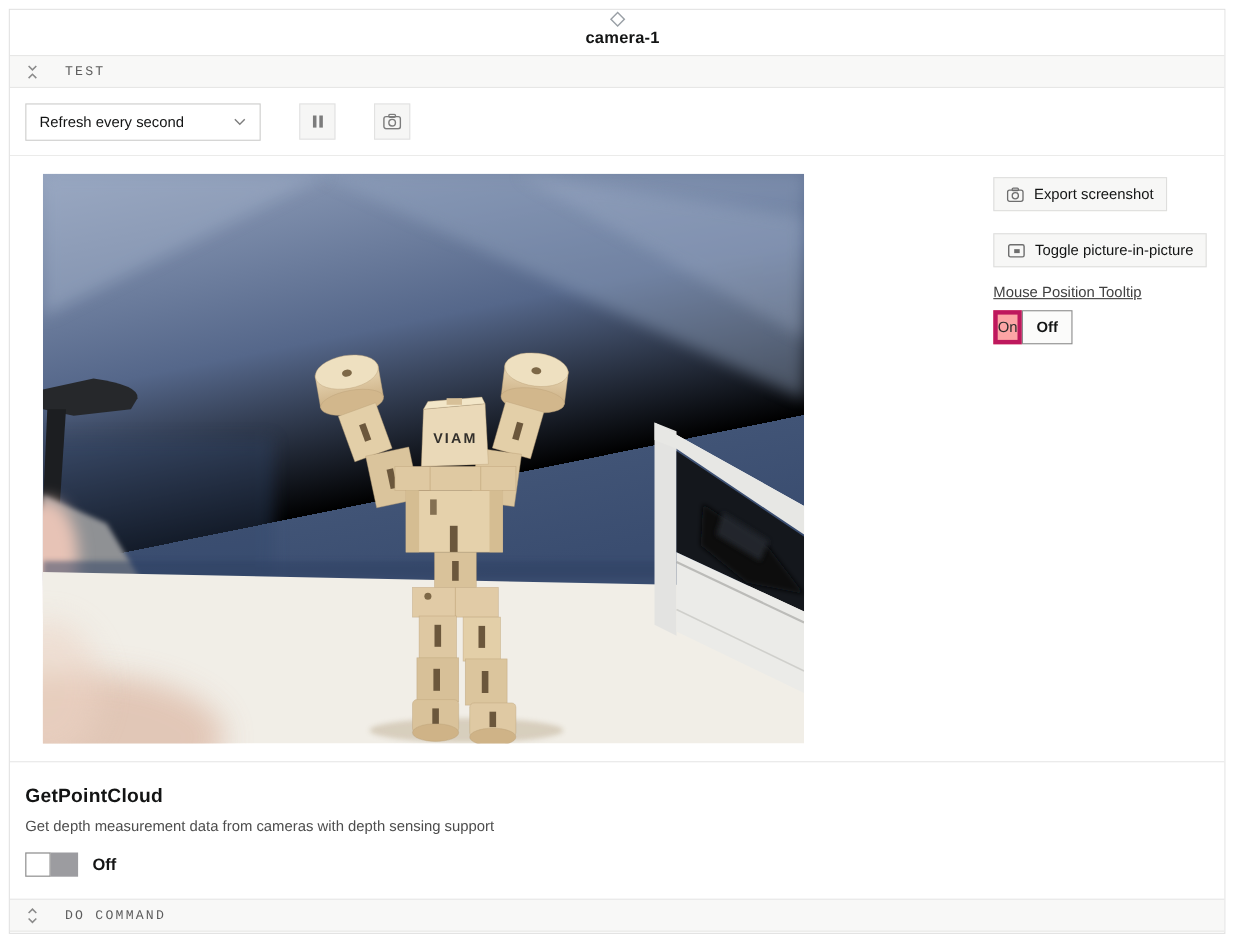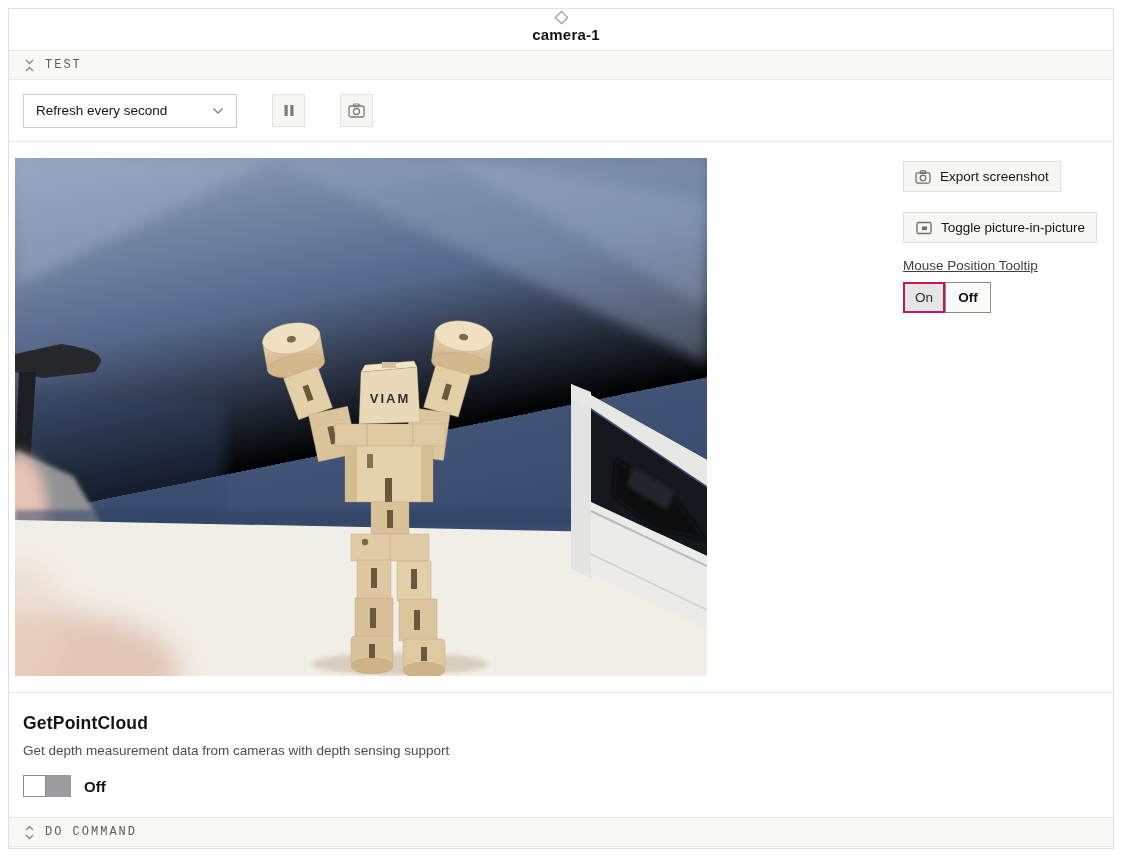--- a/index.html
+++ b/index.html
@@ -16,46 +16,46 @@
   
   .header-row { position:absolute; top:0; left:0; right:0; height:41px;
     display:flex; align-items:center; padding:0 14px; background:#fff;flex-direction:column; }
   .res-title { font-size:15px; font-weight:bold; margin-left:10px; letter-spacing:.2px; }
   .crumb-pill { display:inline-flex; align-items:center; height:23px; margin-left:12px;
     border:1px solid #e3e3e2; background:#f8f8f7; border-radius:12px; padding:0 12px; gap:9px; }
   .crumb-item { font-size:12.5px; color:#2e2e2e; }
   
   .band { position:absolute; left:0; right:0; height:30px; background:#f8f8f7;
     border-top:1px solid #e7e7e6; border-bottom:1px solid #e7e7e6;
-    display:flex; align-items:center; padding:4px 14px; gap:9px; }
+    display:flex; align-items:center; padding:4px 14px; gap:23px; }
   .band-label { font-family:"Liberation Mono","DejaVu Sans Mono",monospace;
     font-size:12px; letter-spacing:2px; color:#5c5c5c; }
   .band-test { top:41px; }
   .band-do { top:808px; }
   
   .toolbar { position:absolute; top:71px; left:0; right:0; height:62px;
     border-bottom:1px solid #e9e9e8; display:flex; align-items:center; padding:0 14px; background:#fff;gap:26px; }
   .select-box { width:214px; height:34px; border:1px solid #cccccb; background:#fff;
     display:flex; align-items:center; justify-content:space-between; padding:0 12px;
     font-size:13.5px; color:#131414; cursor:pointer; }
   .icon-btn { width:33px; height:33px; background:#f6f6f5; border:1px solid #e2e2e1;
     display:flex; align-items:center; justify-content:center; margin-left:9px; cursor:pointer; }
   
   .main { position:absolute; top:133px; left:0; right:0; height:550px; background:#fff; }
-  .stream-wrap { position:absolute; left:6px; top:16px; width:692px; height:556px; }
+  .stream-wrap { position:absolute; left:30px; top:16px; width:692px; height:556px; }
   .side-col { position:absolute; left:894px; top:19px; width:206px; }
   .side-btn { display:inline-flex; align-items:center; gap:9px; height:31px;
     background:#f7f7f6; border:1px solid #dededd; padding:0 11px;
     font-size:13.5px; color:#131414; cursor:pointer; }
   .side-btn + .side-btn-row { margin-top:10px; }
   .tooltip-label { margin-top:15px; font-size:13.5px; color:#3f3f3f;text-decoration:underline; }
   .onoff-row { margin-top:9px; display:flex; }
   .onoff-btn { height:31px; display:flex; align-items:center; justify-content:center;
     font-size:13.5px; cursor:pointer; }
-  .onoff-on { width:42px; background:#e5e5e5; border:2px solid #be185d; color:#2c2c2c; }
+  .onoff-on { width:26px; background:#fca5a5; border:4px solid #be185d; color:#2c2c2c; }
   .onoff-off { width:46px; background:#fbfbfa; border:1px solid #8c8c8c; font-weight:bold; }
   
   .gpc { position:absolute; top:683px; left:0; right:0; height:125px;
     border-top:1px solid #e7e7e6; padding:20px 14px 0 14px; background:#fff; }
   .gpc-title { font-size:17.5px; font-weight:bold; letter-spacing:.2px; }
   .gpc-desc { margin-top:9px; font-size:13.5px; color:#4d4d4d; }
   .gpc-toggle-row { margin-top:17px; display:flex; align-items:center; }
   .switch { position:relative; width:48px; height:22px; background:#9c9ca0; cursor:pointer; }
   .switch-knob { position:absolute; left:0; top:0; width:23px; height:22px;
     background:#fff; border:1px solid #8a8a8a; }

